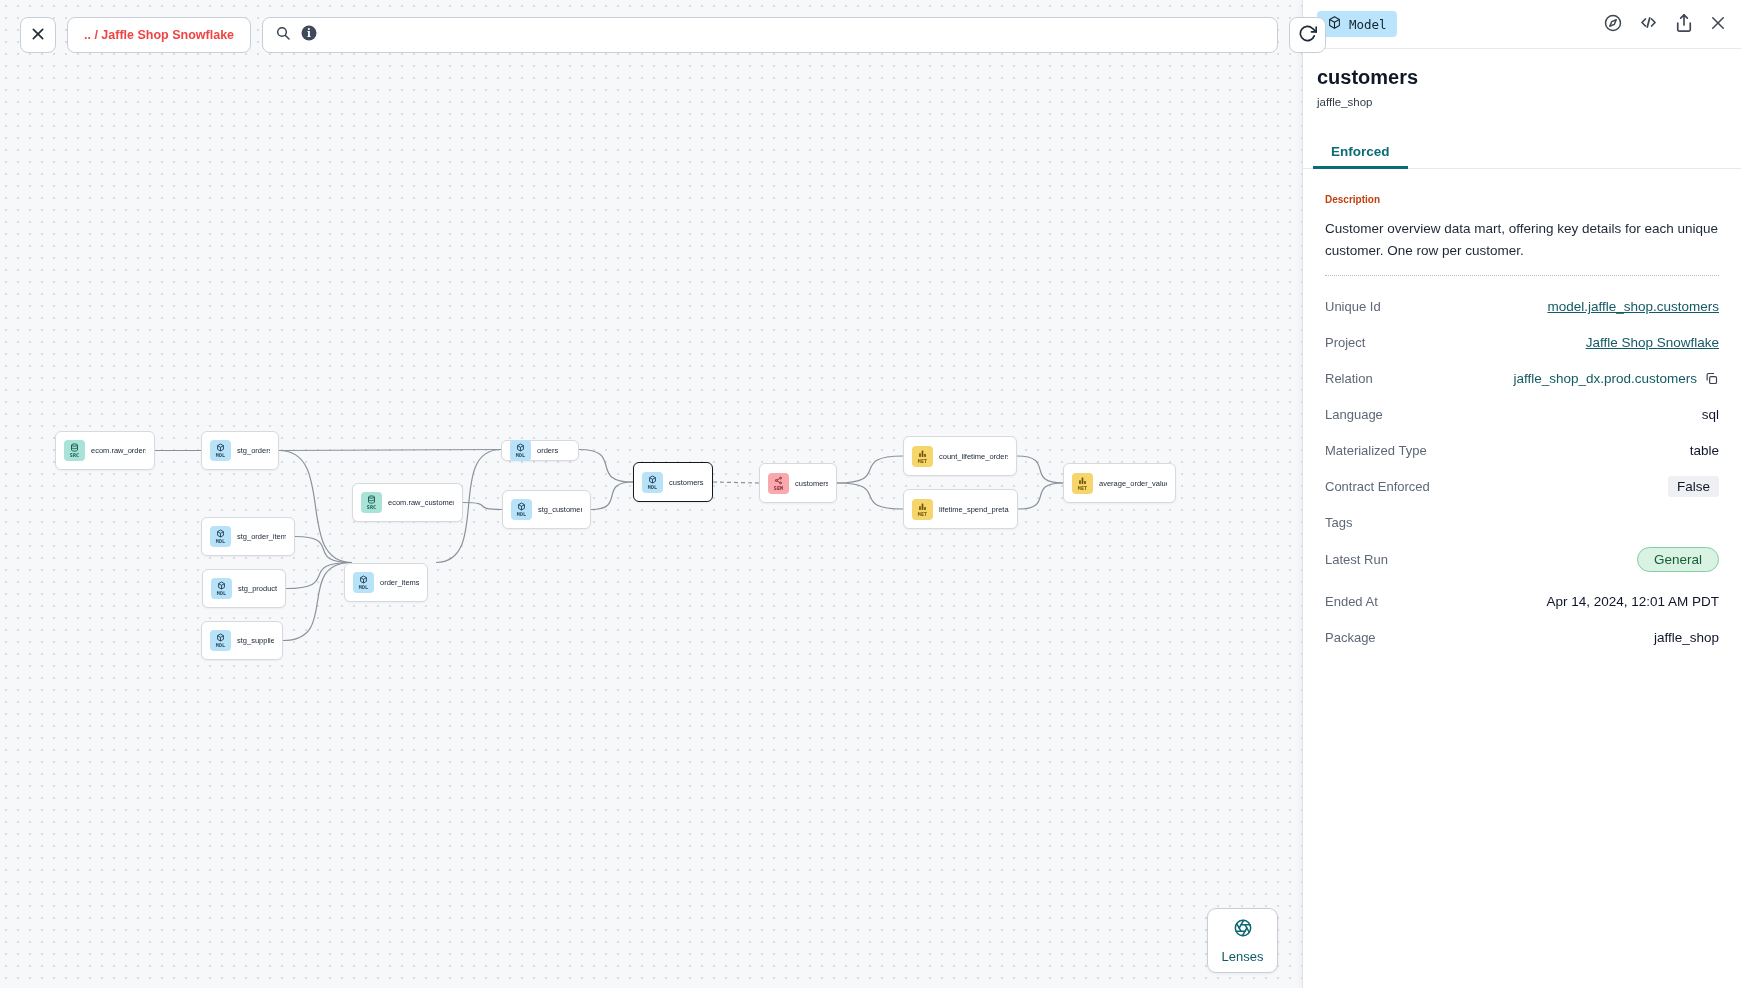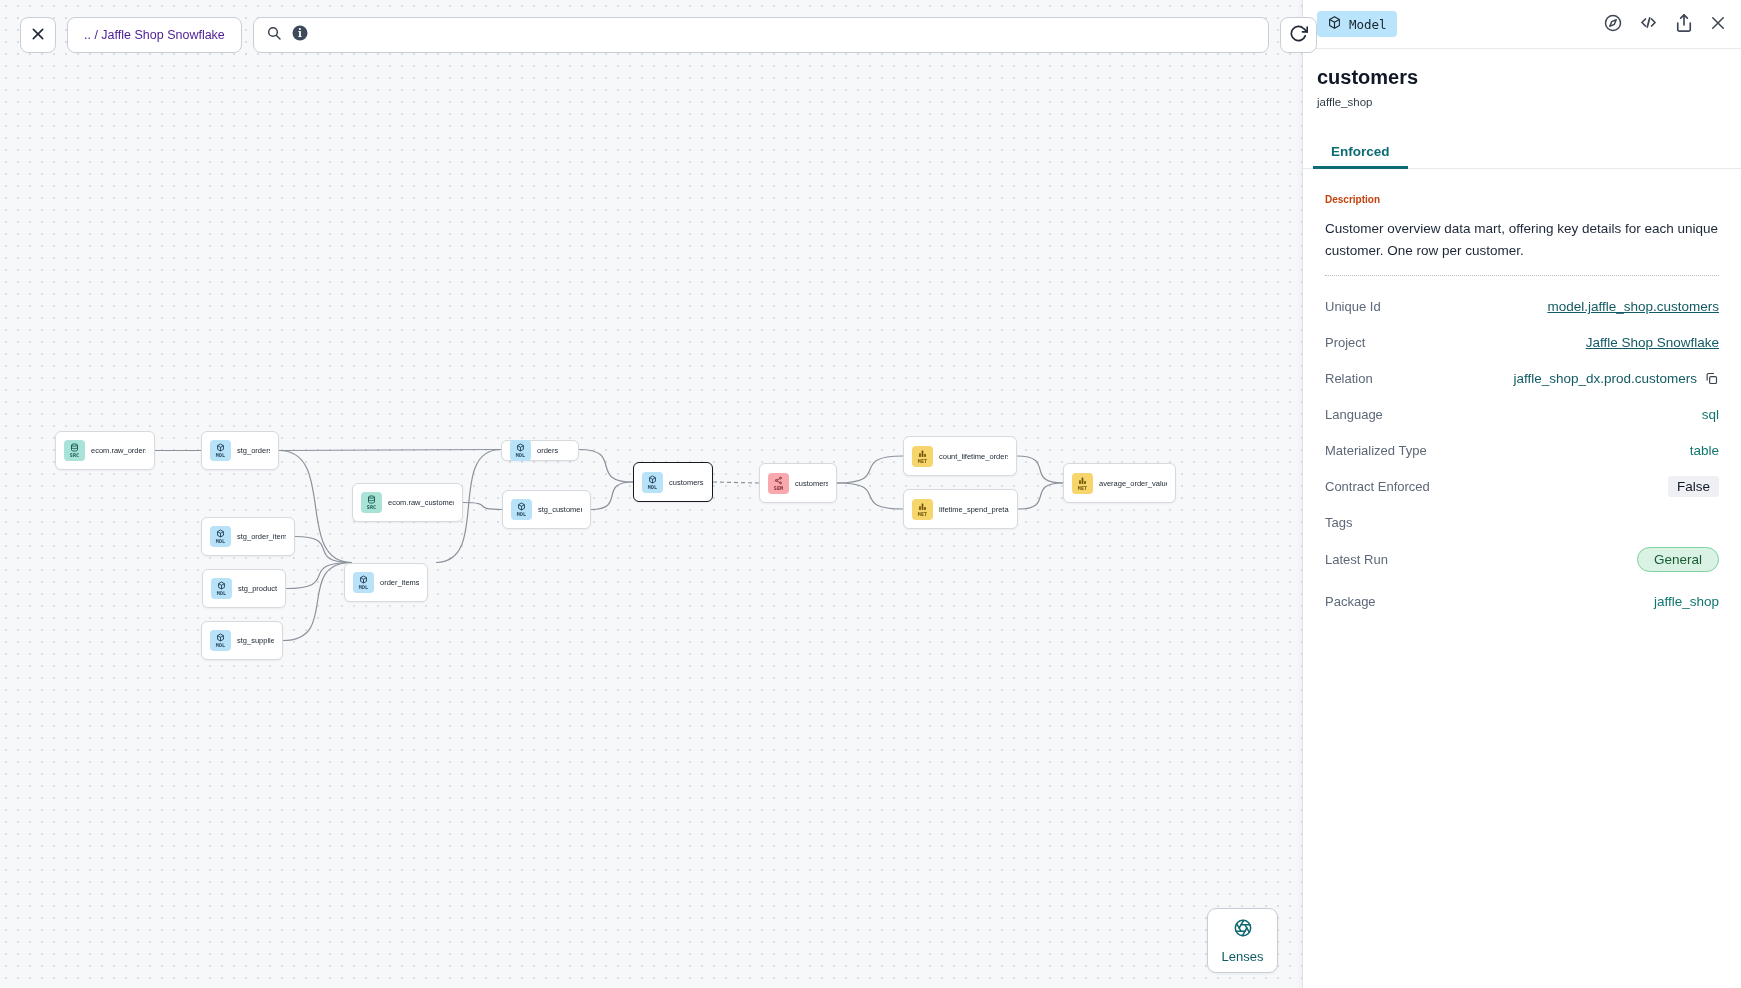--- a/index.html
+++ b/index.html
@@ -41,21 +41,21 @@
     font-size:7.5px; color:#222b38; white-space:nowrap; overflow:hidden;
   }
 
   
   .toolbar { position:absolute; left:20px; top:17px; display:flex; gap:11px; z-index:5; }
   .tbtn {
     height:36px; background:#fff; border:1px solid #c9ced6; border-radius:8px;
     display:flex; align-items:center; justify-content:center; cursor:pointer;
   }
   .close-btn { width:36px; }
-  .crumb-btn { padding:16px 16px; font-size:12.5px; color:#4c1d95; white-space:nowrap; }
+  .crumb-btn { padding:16px 16px; font-size:12.5px; color:#ef4444; white-space:nowrap;font-weight:bold; }
   .search-bar {
     width:1016px; height:36px; background:#fff; border:1px solid #c9ced6; border-radius:8px;
     display:flex; align-items:center; padding:0 12px; gap:9px;
   }
   .search-bar input {
     flex:1; border:none; outline:none; font-size:13.5px; color:#1f2937;
     font-family:"Liberation Sans", sans-serif; background:transparent;
   }
   .refresh-btn { width:37px; }
 
@@ -99,21 +99,21 @@
   .panel-content { padding:25px 22px 0 22px; }
   .section-label { font-size:10px; font-weight:bold; color:#c2410c; }
   .desc-text { margin-top:13px; font-size:13.5px; color:#1c2736; line-height:1.62; }
   .dotted-divider { border-bottom:1px dotted #b6bcc5; margin:13px 0 19px 0; }
 
   .frow {
     display:flex; align-items:center; justify-content:space-between;
     min-height:24px; margin-bottom:12px;
   }
   .frow .flabel { font-size:13px; color:#5d6878; }
-  .frow .fvalue { font-size:13.5px; color:#0f766e; text-align:right; }
+  .frow .fvalue { font-size:13.5px; color:#0f172a; text-align:right; }
   .frow a.fvalue { color:#135a64; text-decoration:underline; cursor:pointer; }
   .fvalue.teal { color:#135a64; display:inline-flex; align-items:flex-end; gap:7px; }
   .copy-btn { background:none; border:none; padding:0; cursor:pointer; display:inline-flex; vertical-align:middle; }
   .badge-gray { background:#eef0f3; border-radius:3px; padding:3px 9px; font-size:13.5px; color:#101828; }
   .pill-success {
     background:#d9f2e3; border:1px solid #7fd1a0; color:#175c34;
     border-radius:14px; padding:4px 16px; font-size:13.5px;
   }
   .frow.kind-success { margin:4px 0 18px 0; }
 </style>
@@ -438,18 +438,22 @@
         </div>
         <div class="frow kind-text">
           <span class="flabel">Tags</span>
           <span class="fvalue"></span>
         </div>
         <div class="frow kind-success">
           <span class="flabel">Latest Run</span>
           <span class="pill-success">General</span>
         </div>
         <div class="frow kind-text">
+          <span class="flabel">Ended At</span>
+          <span class="fvalue">Apr 14, 2024, 12:01 AM PDT</span>
+        </div>
+        <div class="frow kind-text">
           <span class="flabel">Package</span>
           <span class="fvalue">jaffle_shop</span>
         </div>
       </div>
   </div>
 </div>
 
 </body></html>

